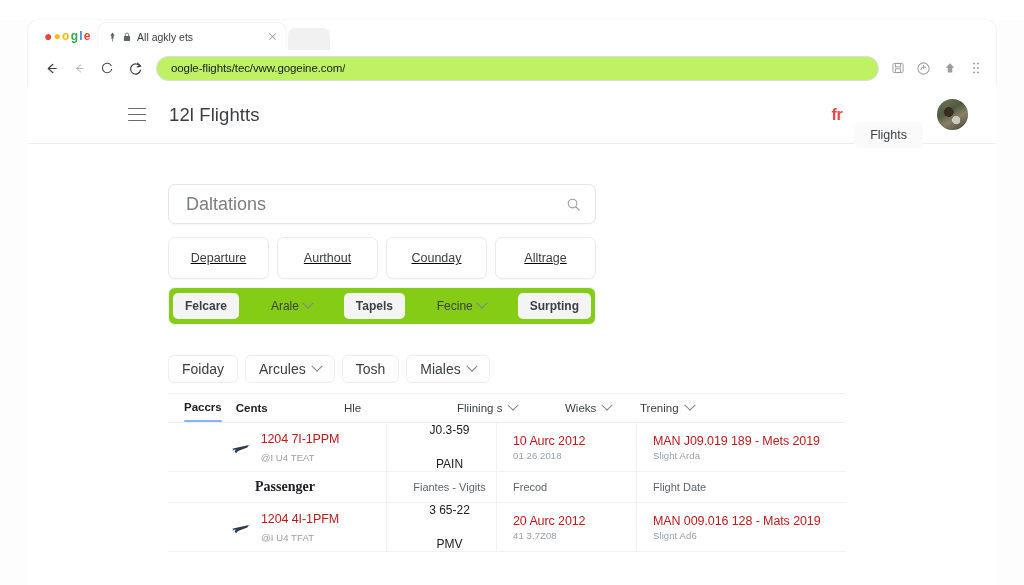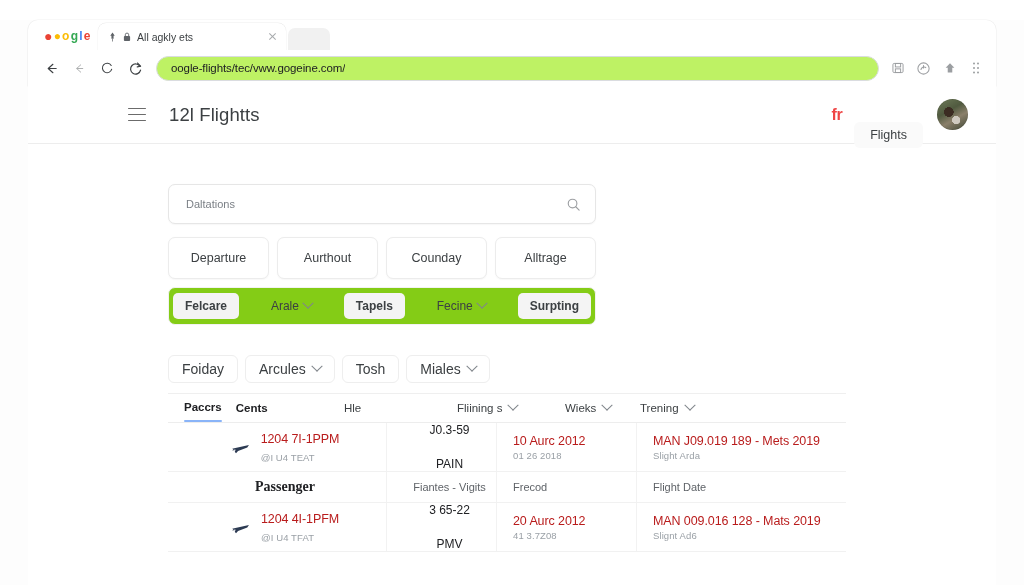--- a/index.html
+++ b/index.html
@@ -244,33 +244,34 @@
     align-items: center;
     padding: 0 14px 0 17px;
     background: #fff;
     box-shadow: 0 0.5px 1.5px rgba(0,0,0,0.035);
   }
   .search-input {
     flex: 1;
     border: none;
     outline: none;
     font-family: inherit;
-    font-size: 11px;
+    font-size: 18px;
     color: #4c1d95;
     background: transparent;
   }
   .search-input::placeholder { color: #7a7f85; }
   .search-icon { flex: none; opacity: 0.62; }
 
   
   .filter-row {
     display: flex;
     gap: 8px;
     margin-top: 13px;
     width: 428px;
+    text-decoration: underline;
   }
   .filter-btn {
     flex: 1;
     height: 42px;
     border: 1px solid #ececec;
     border-radius: 7px;
     background: #fff;
     display: flex;
     align-items: center;
     justify-content: center;

